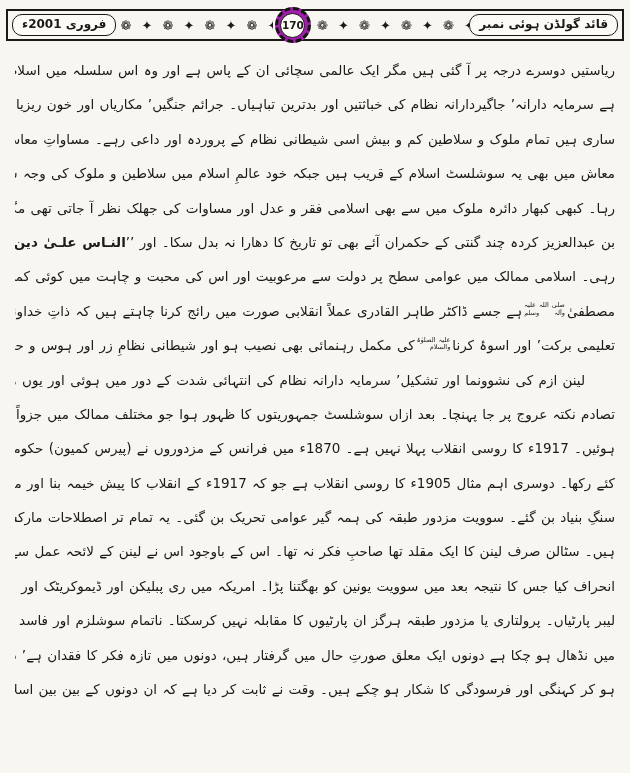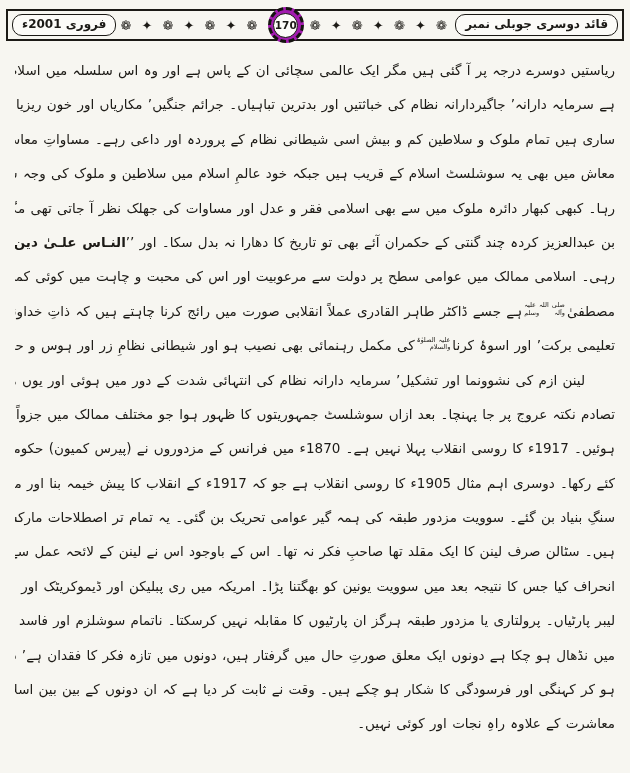--- a/index.html
+++ b/index.html
@@ -99,21 +99,21 @@
   <div class="header-band">
     <div class="hbox">
       <span>فروری 2001ء</span>
     </div>
     <div class="ornaments">❁ ✦ ❁ ✦ ❁ ✦ ❁ ✦ ❁ ✦ ❁</div>
     <div class="page-badge">
       <span class="badge-inner">170</span>
     </div>
     <div class="ornaments">❁ ✦ ❁ ✦ ❁ ✦ ❁ ✦ ❁ ✦ ❁</div>
     <div class="hbox">
-      <span>قائد دوسری جوبلی نمبر</span>
+      <span>قائد گولڈن ہوئی نمبر</span>
     </div>
   </div>
 
   <div class="body-text" id="body-text" dir="rtl">
       <div class="paragraph">
         <div class="line"><span>ریاستیں دوسرے درجہ پر آ گئی ہیں مگر ایک عالمی سچائی ان کے پاس ہے اور وہ اس سلسلہ میں اسلام کے بہت قریب ہیں۔ وہ</span></div>
         <div class="line"><span>ہے سرمایہ دارانہ’ جاگیردارانہ نظام کی خباثتیں اور بدترین تباہیاں۔ جرائم جنگیں’ مکاریاں اور خون ریزیاں جو اب بھی جاری و</span></div>
         <div class="line"><span>ساری ہیں تمام ملوک و سلاطین کم و بیش اسی شیطانی نظام کے پروردہ اور داعی رہے۔ مساواتِ معاش اور مساواتِ رزق اور عدلِ</span></div>
         <div class="line"><span>معاش میں بھی یہ سوشلسٹ اسلام کے قریب ہیں جبکہ خود عالمِ اسلام میں سلاطین و ملوک کی وجہ سے عملاً یہ نظام قرآنی مفلوج</span></div>
         <div class="line"><span>رہا۔ کبھی کبھار دائرہ ملوک میں سے بھی اسلامی فقر و عدل اور مساوات کی جھلک نظر آ جاتی تھی مگر خلافتِ راشدہ کے بعد اگر عمر</span></div>
@@ -126,17 +126,16 @@
         <div class="line"><span>لینن ازم کی نشوونما اور تشکیل’ سرمایہ دارانہ نظام کی انتہائی شدت کے دور میں ہوئی اور یوں محنت اور سرمائے کا</span></div>
         <div class="line"><span>تصادم نکتہ عروج پر جا پہنچا۔ بعد ازاں سوشلسٹ جمہوریتوں کا ظہور ہوا جو مختلف ممالک میں جزواً یا کلی طور پر طلوع</span></div>
         <div class="line"><span>ہوئیں۔ 1917ء کا روسی انقلاب پہلا نہیں ہے۔ 1870ء میں فرانس کے مزدوروں نے (پیرس کمیون) حکومت پر دو ماہ قبضہ</span></div>
         <div class="line"><span>کئے رکھا۔ دوسری اہم مثال 1905ء کا روسی انقلاب ہے جو کہ 1917ء کے انقلاب کا پیش خیمہ بنا اور مزدور ریاستی اقتدار کا</span></div>
         <div class="line"><span>سنگِ بنیاد بن گئے۔ سوویت مزدور طبقہ کی ہمہ گیر عوامی تحریک بن گئی۔ یہ تمام تر اصطلاحات مارکس اور لینن کی اختراع کردہ</span></div>
         <div class="line"><span>ہیں۔ سٹالن صرف لینن کا ایک مقلد تھا صاحبِ فکر نہ تھا۔ اس کے باوجود اس نے لینن کے لائحہ عمل سے بھی بہت مقامات پر</span></div>
         <div class="line"><span>انحراف کیا جس کا نتیجہ بعد میں سوویت یونین کو بھگتنا پڑا۔ امریکہ میں ری پبلیکن اور ڈیموکریٹک اور انگلستان میں کنزرویٹو اور</span></div>
         <div class="line"><span>لیبر پارٹیاں۔ پرولتاری یا مزدور طبقہ ہرگز ان پارٹیوں کا مقابلہ نہیں کرسکتا۔ ناتمام سوشلزم اور فاسد سرمایہ داری نظام اپنی کشمکش</span></div>
         <div class="line"><span>میں نڈھال ہو چکا ہے دونوں ایک معلق صورتِ حال میں گرفتار ہیں، دونوں میں تازہ فکر کا فقدان ہے’ دونوں نظام زنگ آلود</span></div>
         <div class="line"><span>ہو کر کہنگی اور فرسودگی کا شکار ہو چکے ہیں۔ وقت نے ثابت کر دیا ہے کہ ان دونوں کے بین بین اسلامی نظامِ معیشت و</span></div>
-        <div class="line no-just"><span>معاشرت کے علاوہ راہِ نجات اور کوئی نہیں۔</span></div>
       </div>
     </div>
 
 </div>
 
 </body></html>

